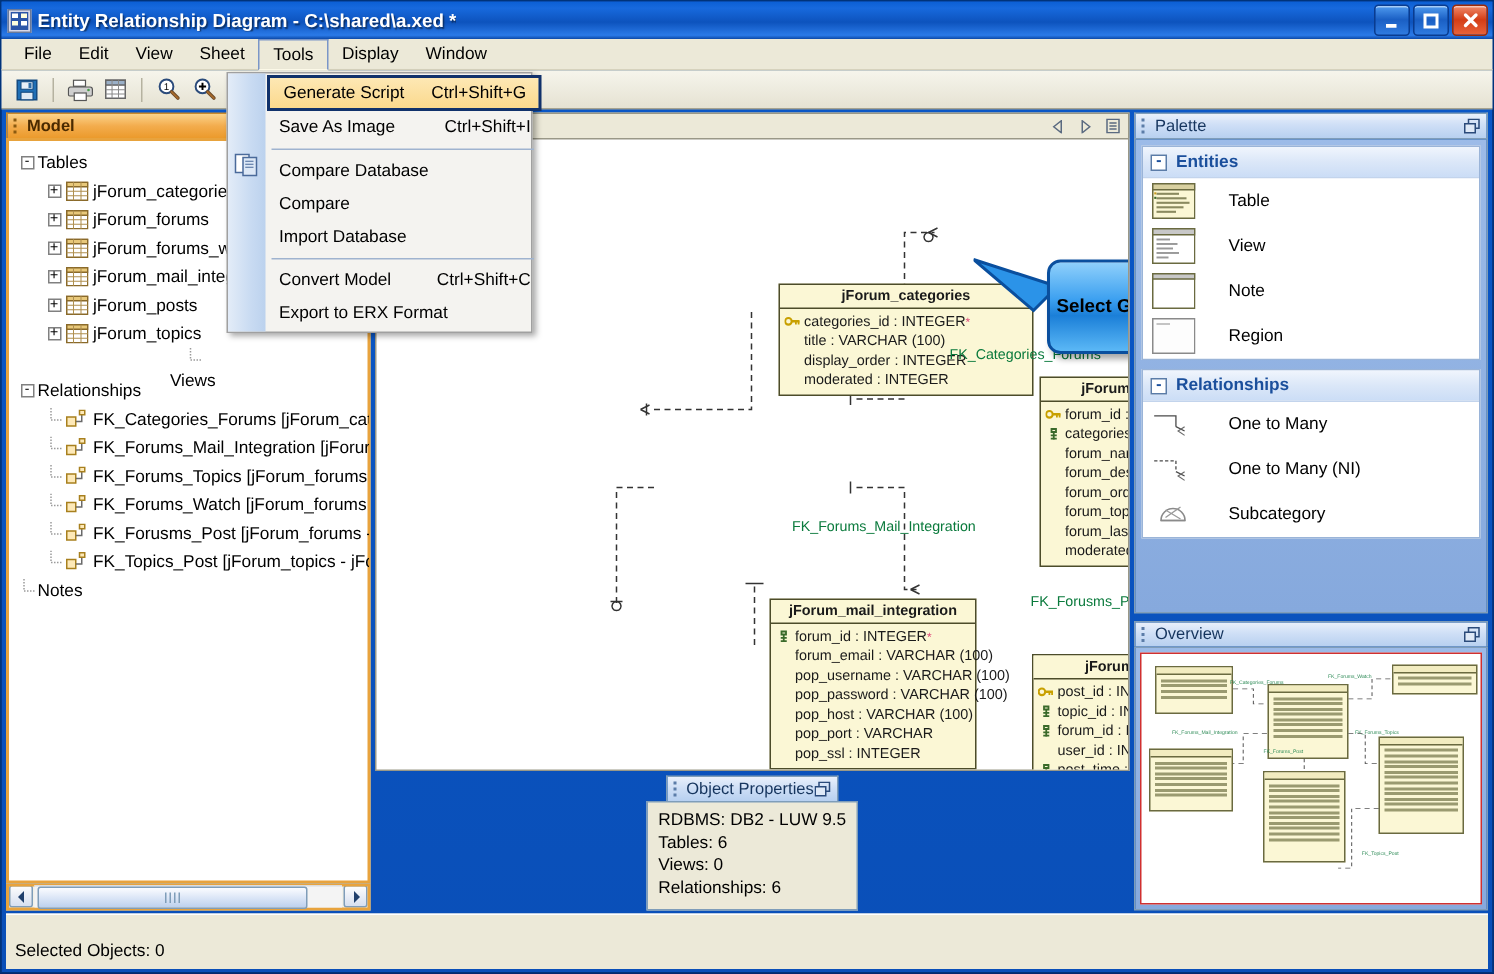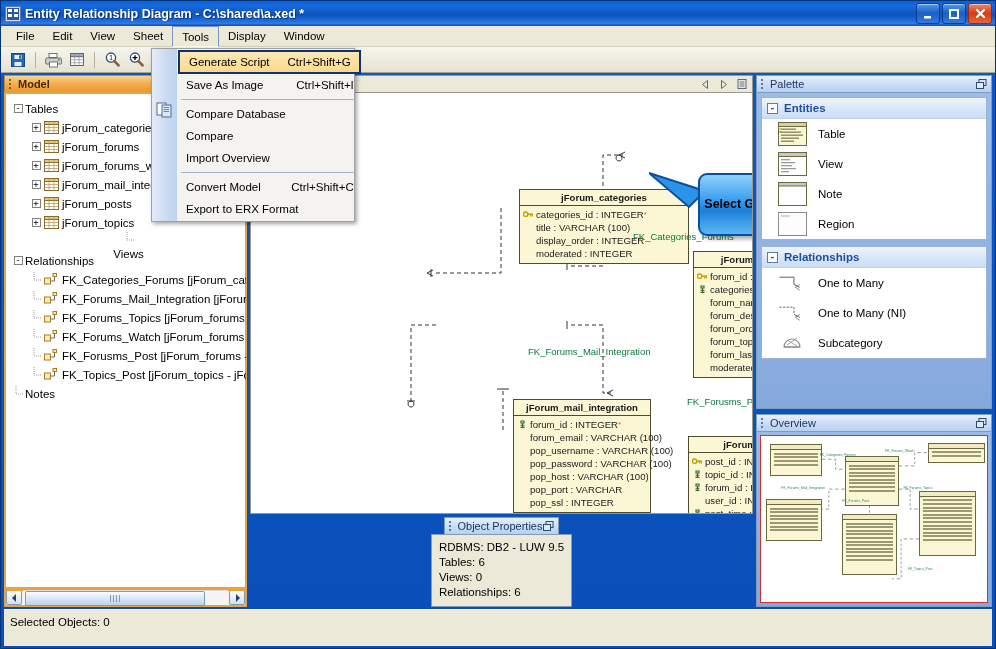--- a/index.html
+++ b/index.html
@@ -171,38 +171,38 @@
   #palbody{flex:1;min-height:0;background:#8fb0e0;border:1px solid #7f9db9;padding:4px;overflow:hidden;
     background:linear-gradient(180deg,#9cbbe8 0%, #86a9dd 100%);}
   .palgroup{background:#fff;border:1px solid #9ab4d8;margin-bottom:6px;}
   .palgrouphdr{
     height:21px;display:flex;align-items:center;padding:0 5px;gap:6px;
     background:linear-gradient(180deg,#f0f5fd 0%,#dbe7f8 50%,#cbddf6 100%);
     border-bottom:1px solid #c3d4ec;
     font-weight:bold;color:#1b4f9c;font-size:11.5px;
   }
   .palexp{width:11px;height:11px;border:1px solid #5b7ca8;background:#fff;display:flex;align-items:center;justify-content:center;font-size:9px;line-height:7px;font-family:"DejaVu Sans Mono",monospace;cursor:pointer;flex:0 0 11px}
-  .palitem{height:30px;display:flex;align-items:center;padding:0 16px;gap:11px;cursor:pointer;background:#fff;}
+  .palitem{height:30px;display:flex;align-items:center;padding:0 6px;gap:22px;cursor:pointer;background:#fff;}
   .palicon{width:29px;flex:0 0 29px;height:26px;display:flex;align-items:center;justify-content:center}
   .pallabel{font-size:11.5px;color:#000}
   
   #overview{flex:0 0 193px;}
   #ovbody{flex:1;background:#8fb0e0;border:1px solid #7f9db9;padding:3px;
     background:linear-gradient(180deg,#9cbbe8,#86a9dd);}
   #ovinner{width:100%;height:100%;background:#fff;border:1px solid #d03030;position:relative;overflow:hidden}
   .miniT{position:absolute;background:#fbf7d5;border:1px solid #6a6a40;}
   .miniT .mh{height:5px;border-bottom:1px solid #6a6a40;background:#f2ecc0}
   .miniT .mb{padding:1px}
   .miniT .mb i{display:block;height:2px;margin:1.6px 2px;background:#9a9a70}
   .minilbl{position:absolute;color:#2e8b57;font-size:3.4px;white-space:nowrap;transform:scale(1);}
 
   
   #statusbar{
     height:19px;flex:0 0 19px;background:#ece9d8;border-top:1px solid #fff;
-    display:flex;align-items:flex-end;padding:18px 6px;font-size:11.5px;color:#000;
+    display:flex;align-items:flex-start;padding:18px 6px;font-size:11.5px;color:#000;
     margin:2px 3px 2px 3px;
   }
 
   
   #dropdown{
     position:absolute;left:150px;top:47px;width:204px;z-index:200;
     background:#f4f3f0;border:1px solid #a0a0a0;
     box-shadow:2px 2px 4px rgba(0,0,0,.35);
     display:flex;
   }
@@ -1064,21 +1064,21 @@
           <span class="maccel">Ctrl+Shift+I</span>
         </div>
         <div class="msep"></div>
         <div class="mrow">
           <span class="mlabel">Compare Database</span>
         </div>
         <div class="mrow">
           <span class="mlabel">Compare</span>
         </div>
         <div class="mrow">
-          <span class="mlabel">Import Overview</span>
+          <span class="mlabel">Import Database</span>
         </div>
         <div class="msep"></div>
         <div class="mrow">
           <span class="mlabel">Convert Model</span>
           <span class="maccel">Ctrl+Shift+C</span>
         </div>
         <div class="mrow">
           <span class="mlabel">Export to ERX Format</span>
         </div>
       </div>

